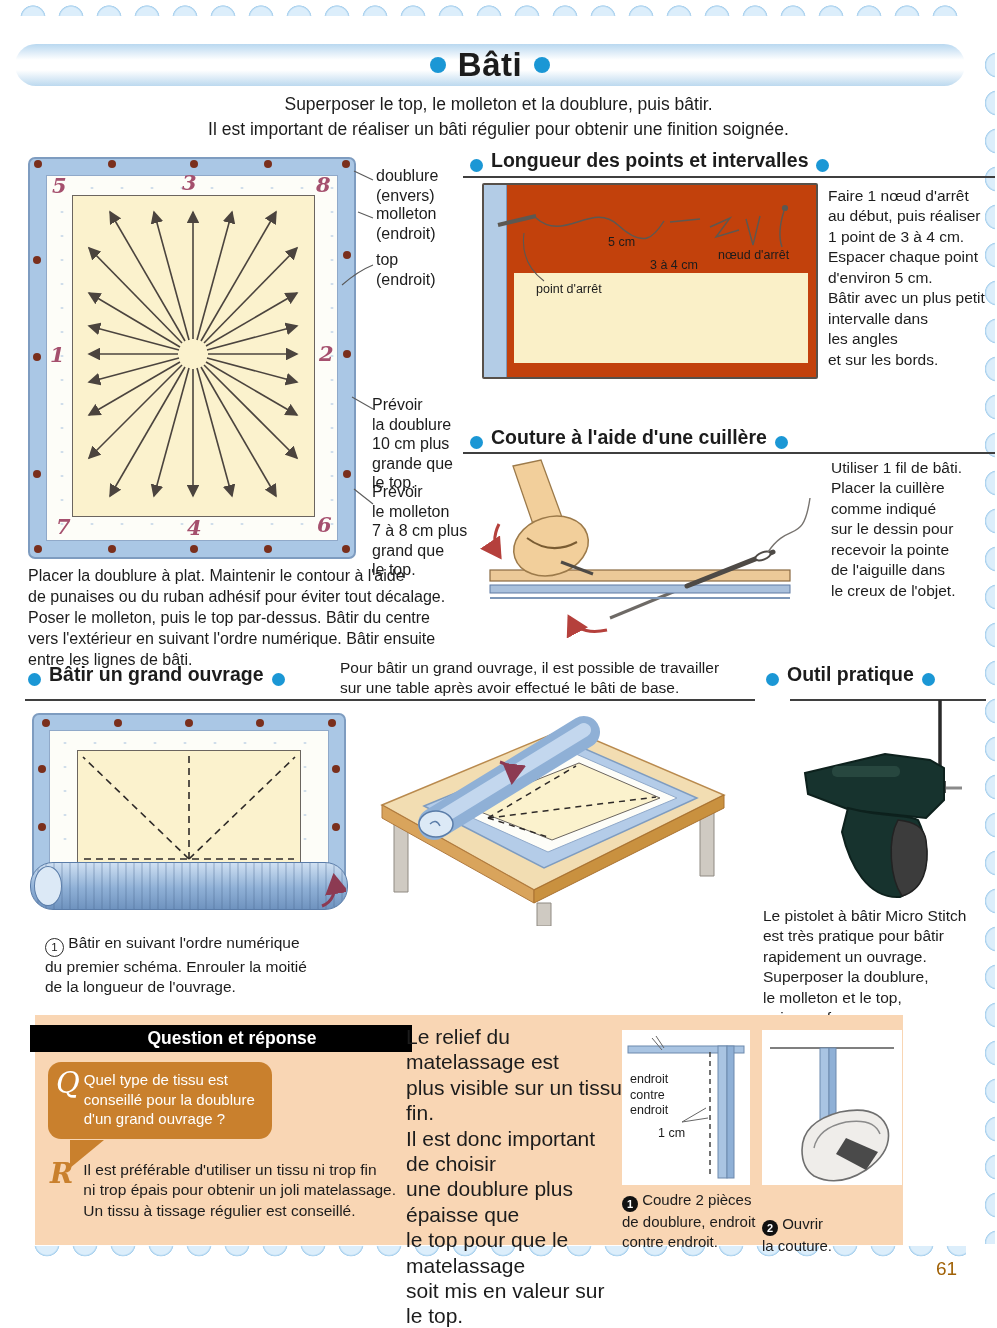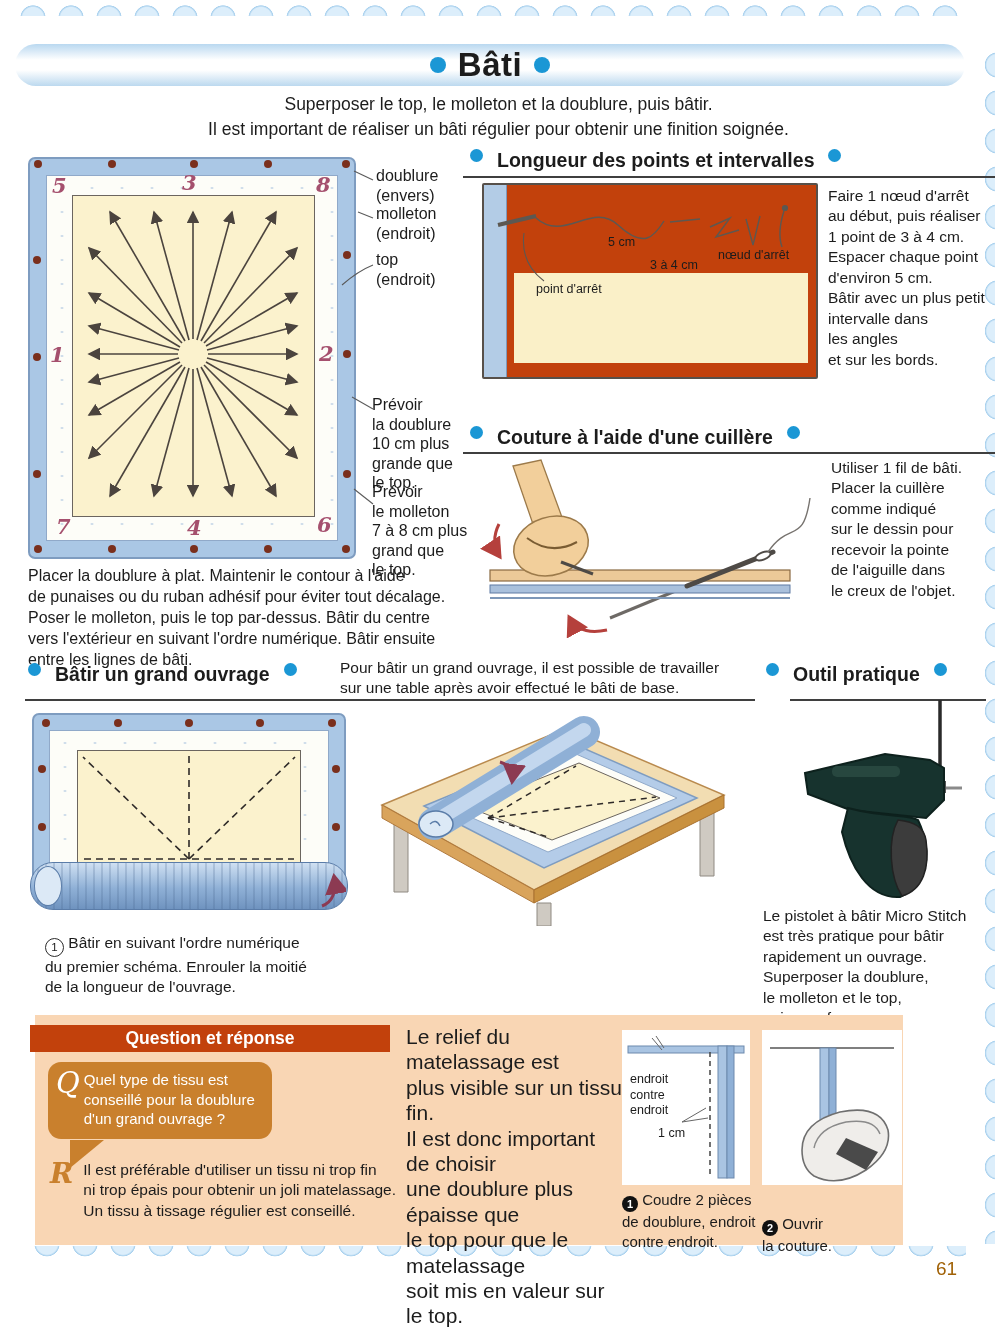--- a/index.html
+++ b/index.html
@@ -18,42 +18,42 @@
   
   .capsule{position:absolute;left:15px;top:44px;width:950px;height:42px;border-radius:22px;
     background:linear-gradient(180deg,#b9d8f0 0%,#ffffff 38%,#ffffff 62%,#bcd9ef 100%);
     display:flex;align-items:center;justify-content:center;gap:12px;}
   .page-title{font-size:33px;font-weight:bold;letter-spacing:.5px;}
   .sdot{display:inline-block;width:13px;height:13px;border-radius:50%;background:#1b97d5;}
   .sdot.big{width:16px;height:16px;}
   .subtitle{position:absolute;left:0;top:92px;width:997px;text-align:center;
     font-size:17.5px;line-height:1.45;white-space:pre-line;}
   
-  .sec-h{position:absolute;display:flex;align-items:flex-start;gap:14px;font-size:19.5px;font-weight:bold;}
+  .sec-h{position:absolute;display:flex;align-items:flex-end;gap:8px;font-size:19.5px;font-weight:bold;}
   .rule{position:absolute;height:2px;background:#3f3f3f;}
   .pre{white-space:pre-line;}
   .body-txt{font-size:15.5px;line-height:1.32;}
   
   .quilt-outer{position:absolute;background:#aac7e5;border:2px solid #7e9cc0;border-radius:7px;}
   .quilt-white{position:absolute;background:#fdfdf8;border:1px solid #90a9c9;
     background-image:radial-gradient(rgba(140,175,215,.4) 1.2px, transparent 1.8px);background-size:30px 24px;}
   .quilt-cream{position:absolute;background:#fbf2cd;border:1.4px solid #6b655f;}
   .bdot{position:absolute;width:8px;height:8px;border-radius:50%;background:#7a2f1c;}
   .qnum{position:absolute;font-family:"DejaVu Serif", serif;font-style:italic;font-weight:600;
     font-size:21px;color:#a5506e;}
   .dlabel{position:absolute;font-size:16px;line-height:1.22;white-space:pre-line;}
   
   .cnum-o{display:inline-block;width:17px;height:17px;border:1.3px solid #2b2b2b;border-radius:50%;
     font-size:11.5px;line-height:17px;text-align:center;vertical-align:-3px;background:#fff;}
   .cnum-s{display:inline-block;width:16px;height:16px;background:#111;color:#fff;border-radius:50%;
     font-size:11px;line-height:16px;text-align:center;vertical-align:-3px;font-weight:bold;}
   
   .qa-panel{position:absolute;left:35px;top:1015px;width:868px;height:230px;background:#f9d6b4;}
-  .qa-bar{position:absolute;left:30px;top:1025px;width:360px;height:27px;background:#c2410c;
-    color:#fff;font-weight:bold;font-size:17.5px;text-align:center;line-height:27px;}
+  .qa-bar{position:absolute;left:30px;top:1025px;width:360px;height:27px;background:#000000;
+    color:#fff;font-weight:bold;font-size:17.5px;text-align:center;line-height:27px;padding-left:22px;}
   .q-bubble{position:absolute;left:48px;top:1062px;width:208px;background:#c9802d;border-radius:13px;
     color:#fff;display:flex;padding:8px 8px 10px 8px;gap:4px;}
   .q-letter{font-family:"DejaVu Serif", serif;font-style:italic;font-size:29px;line-height:26px;color:#fff;}
   .q-text{font-size:15px;line-height:1.3;white-space:pre-line;}
   .q-tail{position:absolute;left:70px;top:1140px;width:0;height:0;
     border-top:28px solid #c9802d;border-right:34px solid transparent;}
   .r-row{position:absolute;left:50px;top:1160px;display:flex;gap:10px;align-items:flex-start;}
   .r-letter{font-family:"DejaVu Serif", serif;font-style:italic;font-size:28px;line-height:28px;
     color:#c9802d;font-weight:bold;}
   .white-panel{position:absolute;background:#fff;}

